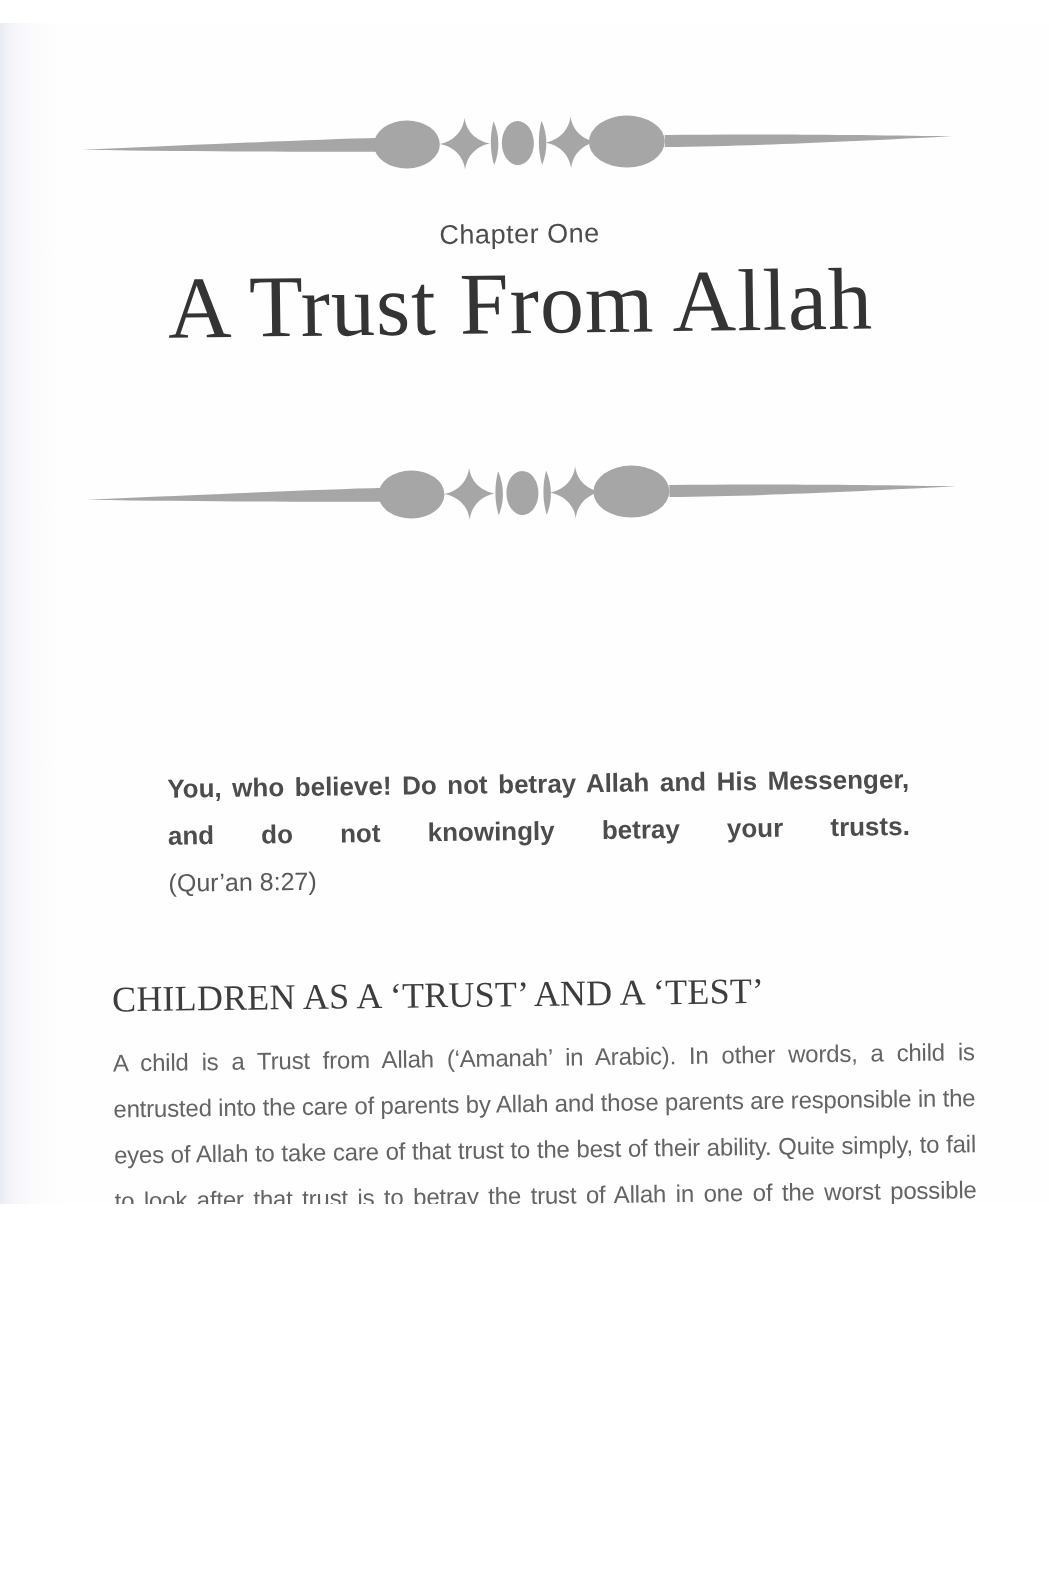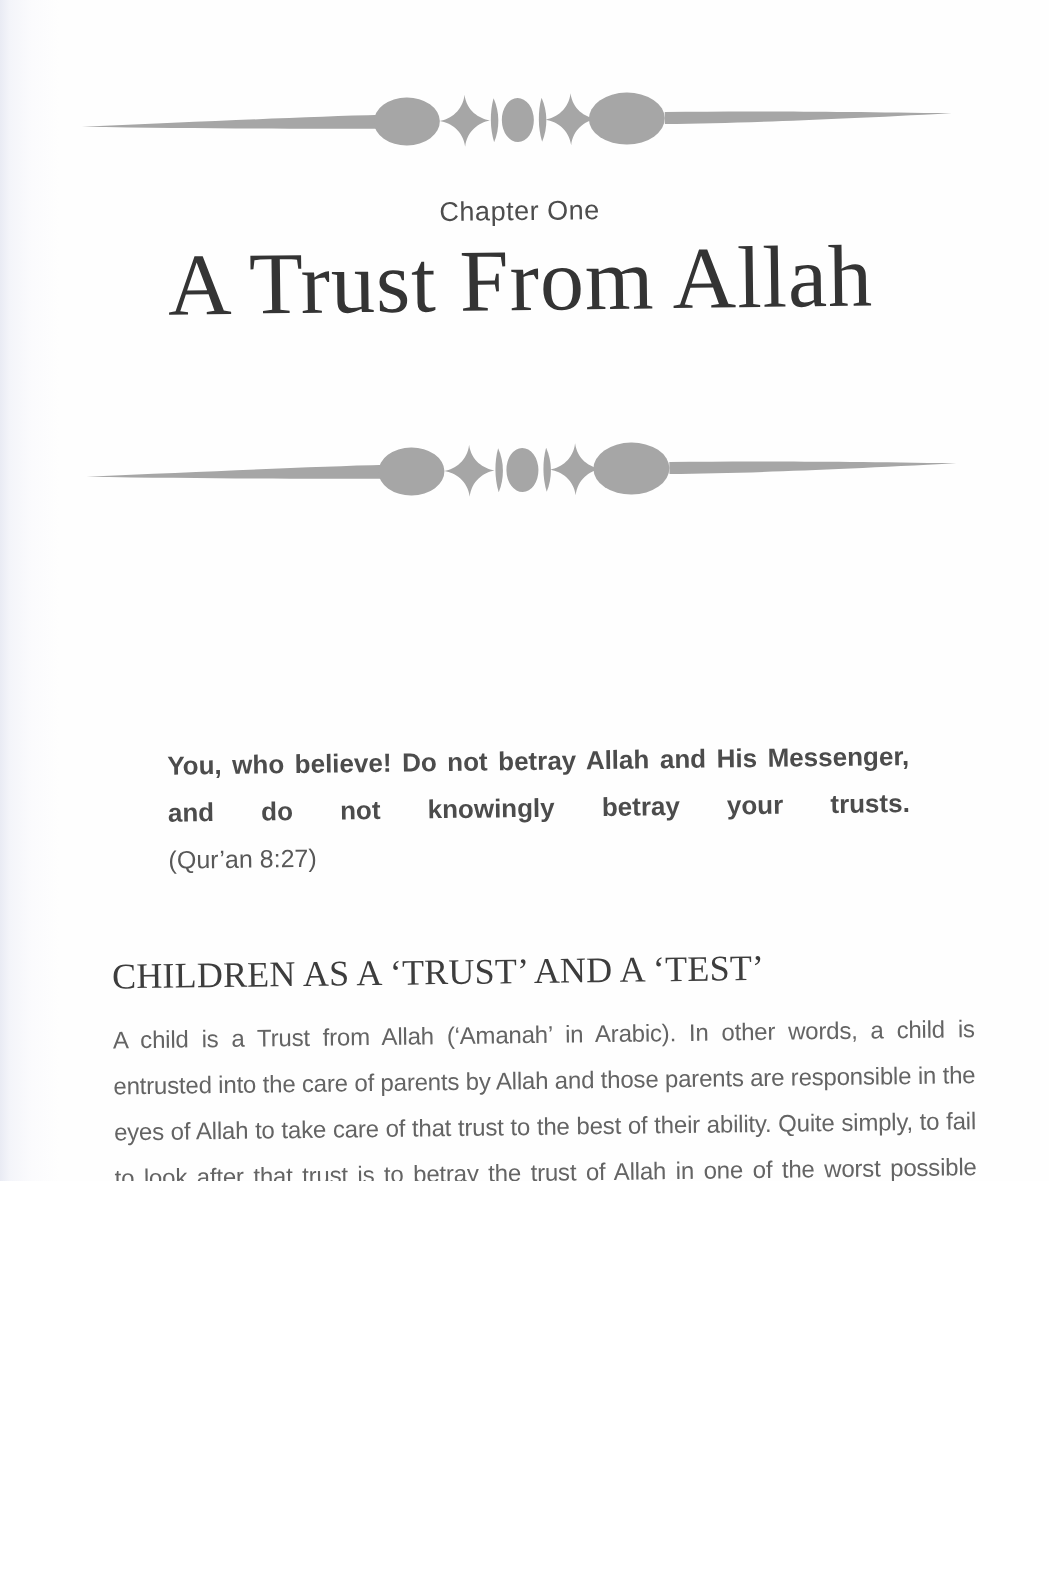--- a/index.html
+++ b/index.html
@@ -8,20 +8,21 @@
     background: #ffffff;
   }
   .page {
     position: relative;
     width: 1049px;
     height: 1181px;
     overflow: hidden;
     background:
       linear-gradient(90deg, #e9ebf4 0px, #f4f5fa 10px, #fbfbfd 32px, #fefefe 60px, #fefefe 100%);
     font-family: "Liberation Sans", "DejaVu Sans", sans-serif;
+    margin-top: 23px;
   }
   .sheet {
     position: absolute;
     inset: 0;
     transform: rotate(-0.75deg);
     transform-origin: 50% 50%;
   }
   .divider {
     position: absolute;
     left: 88px;

